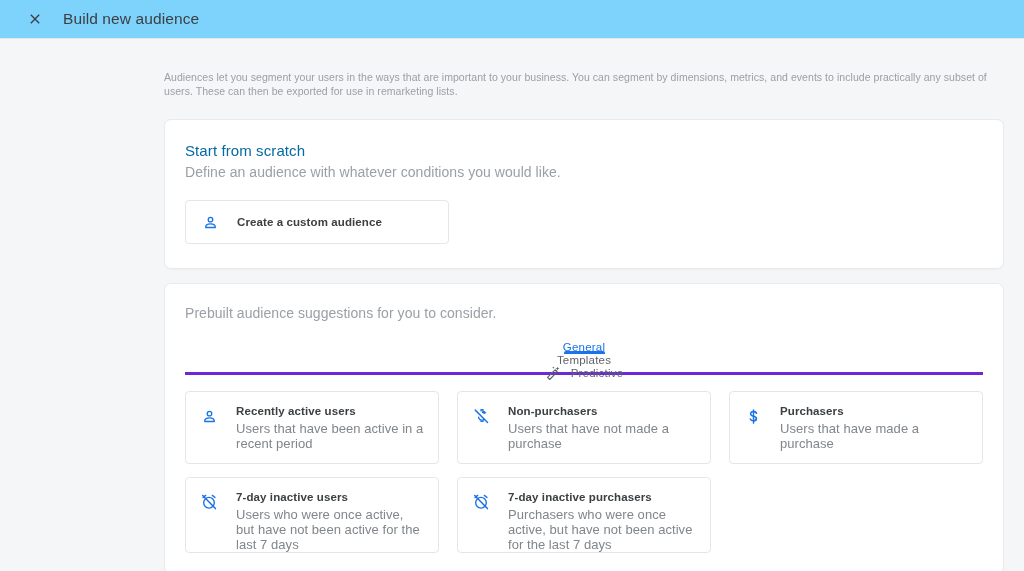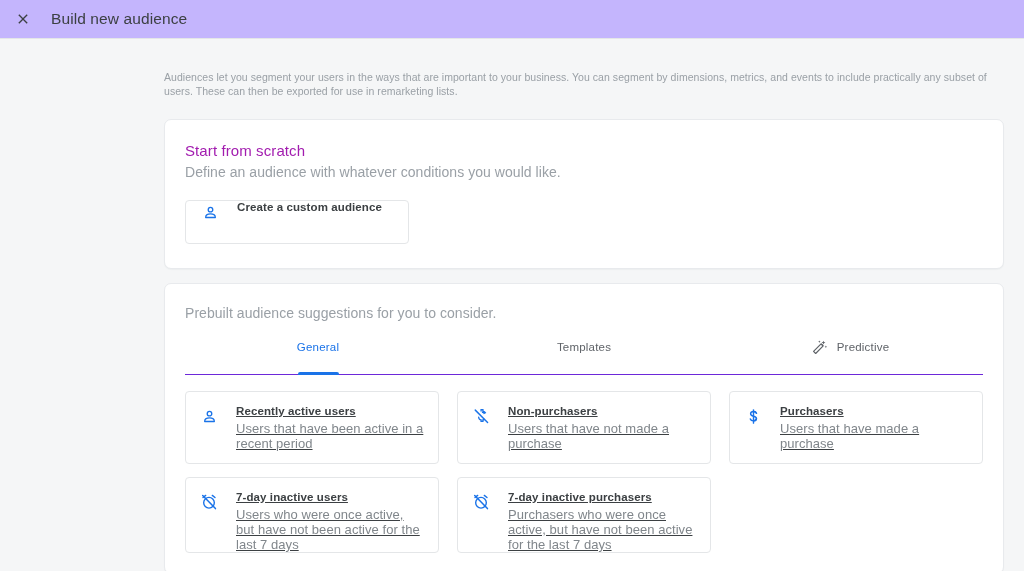--- a/index.html
+++ b/index.html
@@ -8,25 +8,25 @@
     width:1024px; height:571px;
     background:#f5f6f7;
     font-family:"Liberation Sans", sans-serif;
     color:#3c4043;
     overflow:hidden;
   }
 
   
   .topbar{
     height:39px;
-    background:#c4b5fd;
+    background:#7dd3fc;
     border-bottom:1px solid #e4e6e8;
     display:flex;
     align-items:center;
-    padding-left:9px;
+    padding-left:21px;
   }
   .close-btn{
     width:28px;height:28px;
     display:flex;align-items:center;justify-content:center;
     border-radius:50%;
     cursor:pointer;
     flex:0 0 auto;
   }
   .close-btn svg{display:block;}
   .topbar-title{
@@ -55,58 +55,60 @@
     border-radius:7px;
     margin:0 0 0 164px;
     width:840px;
     box-shadow:0 1px 1px rgba(60,64,67,.04);
   }
   .card-scratch{ margin-top:21px; padding:22px 20px 24px 20px; }
   .card-reference{ margin-top:14px; padding:21px 20px 20px 20px; }
 
   .sec-title{
     font-size:15px;
-    color:#a21caf;
+    color:#0369a1;
     letter-spacing:.1px;
     margin:0 0 5px 0;
     font-weight:400;
   }
   .sec-sub{
     font-size:14px;
     color:#9aa0a6;
     margin:0;
     letter-spacing:.05px;
   }
 
   
   .cca{
     margin-top:20px;
-    width:224px;
+    width:264px;
     height:44px;
     border:1px solid #e4e6e8;
     border-radius:4px;
     display:flex;
+    align-items:center;
     padding:0 14px;
     cursor:pointer;
     background:#fff;
   }
   .cca .label{
     font-size:11.5px;
     font-weight:bold;
     color:#3c4043;
     margin-left:17px;
     letter-spacing:.1px;
   }
 
   
   .tabs{
     margin-top:19px;
     display:flex;
-    border-bottom:1px solid #6d28d9;
+    border-bottom:3px solid #6d28d9;
     height:35px;
+    flex-direction:column;
   }
   .tab{
     flex:1 1 0;
     display:flex;
     align-items:flex-start;
     justify-content:center;
     position:relative;
     cursor:pointer;
     font-size:11.5px;
     color:#5f6368;
@@ -139,21 +141,20 @@
   }
   .ref-card{
     border:1px solid #e4e6e8;
     border-radius:4px;
     background:#fff;
     padding:13px 14px 0 13px;
     display:flex;
     align-items:flex-start;
     min-height:73px;
     cursor:pointer;
-    text-decoration:underline;
   }
   .ref-ico{
     flex:0 0 auto;
     width:20px;height:20px;
     display:flex;align-items:center;justify-content:center;
     margin-top:1px;
   }
   .ref-body{ margin-left:17px; }
   .ref-title{
     font-size:11.5px;

